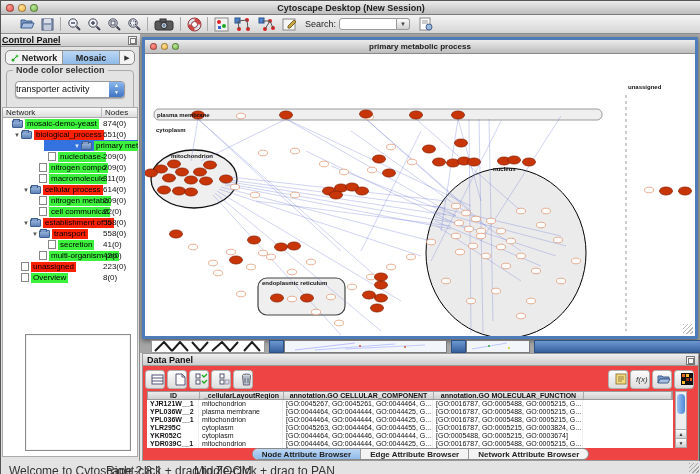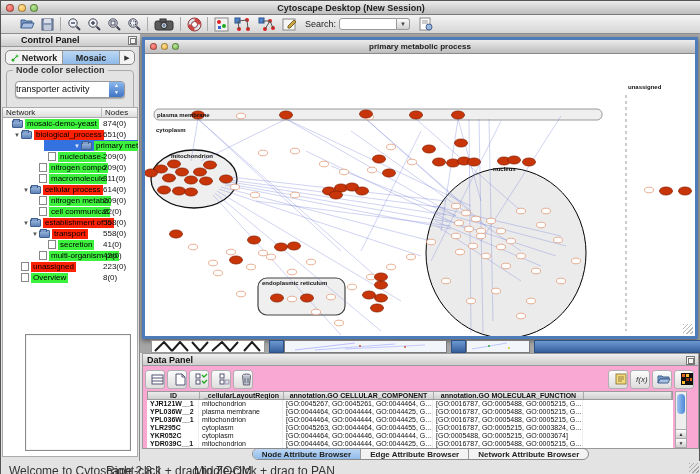--- a/index.html
+++ b/index.html
@@ -25,21 +25,21 @@
   .tbtn { width:20px; height:17px; display:flex; align-items:center; justify-content:center; }
   .tsep { width:1px; height:14px; background:#aaa; margin:0 3px; }
   .search-label { font-size:9px; color:#222; margin:0 3px 0 6px; }
   .search-input { width:58px; height:12px; border:1px solid #999; border-radius:3px 0 0 3px; background:#fff; font-size:8px; padding:0 3px; }
   .search-dd { width:13px; height:12px; border:1px solid #999; border-left:none; border-radius:0 3px 3px 0;
     background:linear-gradient(#fdfdfd,#cfcfcf); font-size:6px; color:#444; display:flex; align-items:center; justify-content:center; }
 
   
   .cpanel { position:absolute; left:0; top:33px; width:139px; height:427px; background:#e3e3e3; border-right:1px solid #8a8a8a; }
   .cp-header { position:absolute; left:0; top:0; width:139px; height:13px; background:linear-gradient(#efefef,#cccccc);
-    border-bottom:1px solid #9a9a9a; font-weight:bold; font-size:9px; padding-left:20px; line-height:13px; }
+    border-bottom:1px solid #9a9a9a; font-weight:bold; font-size:9px; padding-left:1px; line-height:13px;text-decoration:underline; }
   .float-icon { position:absolute; right:3px; top:2px; width:9px; height:9px; border:1px solid #777; background:#f5f5f5; }
   .float-icon:before { content:""; position:absolute; left:1px; top:1px; width:4px; height:4px; border:1px solid #777; }
   .cp-tabs { position:absolute; left:4px; top:16px; width:130px; height:15px; display:flex;
     border:1px solid #8a8a8a; border-radius:5px; overflow:hidden; background:#f3f3f3; }
   .cp-tab { flex:1; display:flex; align-items:center; justify-content:center; gap:3px; font-size:9px; font-weight:bold; color:#222; border-right:1px solid #9a9a9a; }
   .cp-tab.active { background:linear-gradient(#bcd7f4,#8fbbe9); }
   .cp-tab-more { width:14px; display:flex; align-items:center; justify-content:center; font-size:7px; color:#333; }
   .leaf-icon { width:8px; height:8px; }
   .groupbox { position:absolute; left:5px; top:36px; width:128px; height:68px; border:1px solid #aaa; border-radius:4px; }
   .group-title { position:absolute; left:6px; top:-6px; background:#e3e3e3; padding:0 3px; font-size:9px; font-weight:bold; color:#333; }
@@ -79,21 +79,21 @@
     border-bottom:1px solid #8a8a8a; display:flex; align-items:center; }
   .nw-title { position:absolute; left:0; right:0; text-align:center; font-weight:bold; font-size:8px; color:#222; }
   .nw-canvas { position:absolute; left:0; top:14px; right:0; bottom:0; background:#fff; overflow:hidden; }
   .nw-grip { position:absolute; right:2px; bottom:2px; width:10px; height:10px;
     background:repeating-linear-gradient(135deg,#bbb 0 1px,transparent 1px 3px); }
   .strip { position:absolute; height:13px; top:306px; }
   .strip-preview { background:#f2f5fa; border:1px solid #7a7a7a; }
   .strip-blue { background:linear-gradient(#6d99d2,#36609c); border:1px solid #2c5186; }
 
   
-  .dpanel { position:absolute; left:141px; top:352px; width:557px; height:96px; background:#f9a8d4; border:1px solid #999; }
+  .dpanel { position:absolute; left:141px; top:352px; width:557px; height:108px; background:#ef4444; border:1px solid #999; }
   .dp-header { position:absolute; left:0; top:0; right:0; height:12px; background:linear-gradient(#efefef,#cccccc);
     border-bottom:1px solid #9a9a9a; font-weight:bold; font-size:9px; padding-left:4px; line-height:12px; }
   .dp-toolbar { position:absolute; left:2px; top:14px; right:2px; height:22px; display:flex; align-items:center; }
   .dbtn { width:20px; height:19px; border:1px solid #b0b0b0; border-radius:3px; background:linear-gradient(#fcfcfc,#dedede);
     margin-right:2px; display:flex; align-items:center; justify-content:flex-end; }
   .dp-right { margin-left:auto; display:flex; }
   .dtable { position:absolute; left:4px; top:37px; width:526px; }
   .dthead { display:flex; height:9px; background:linear-gradient(#ececec,#cfcfcf); border:1px solid #9a9a9a; }
   .dth { font-size:7px; font-weight:bold; text-align:center; border-right:1px solid #aaa; line-height:8px; overflow:hidden; white-space:nowrap; }
   .dtr { display:flex; height:8px; background:#fff; }

